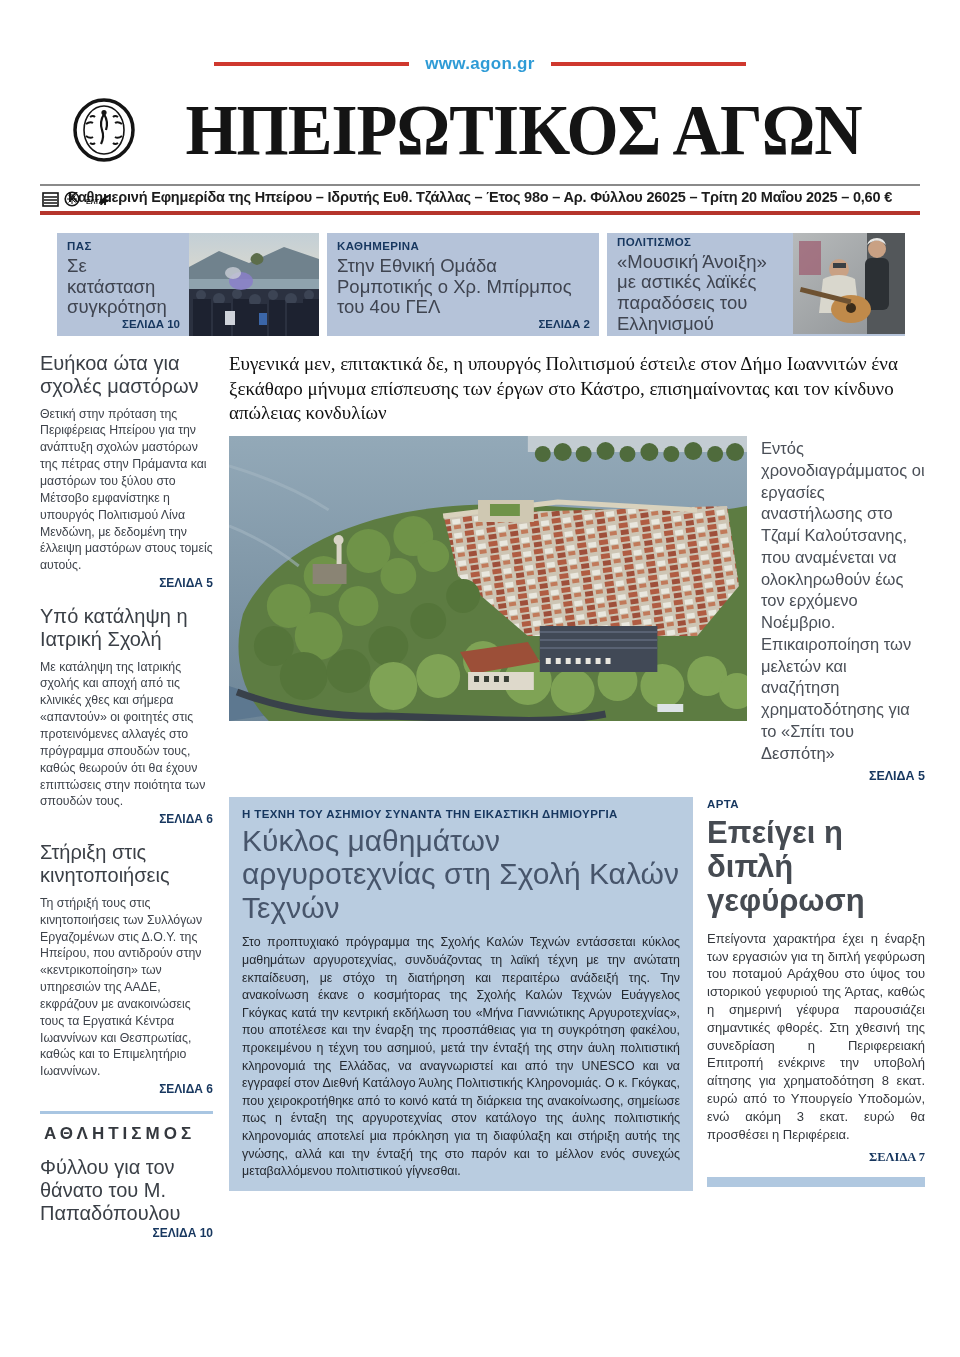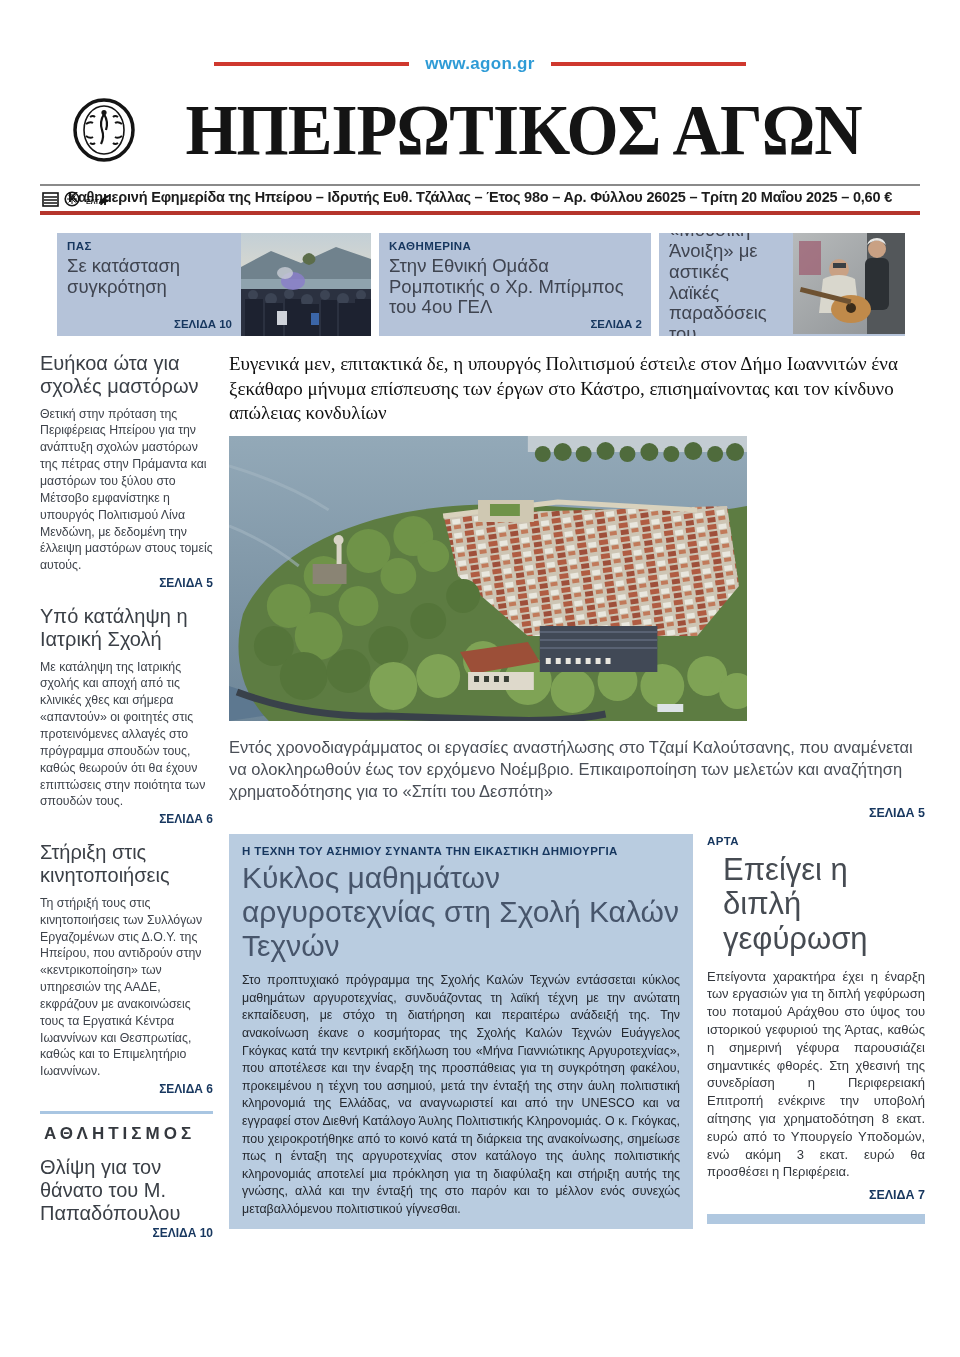--- a/index.html
+++ b/index.html
@@ -26,21 +26,21 @@
   }
   .post-icons { display:flex; align-items:center; gap:5px; position:absolute; left:2px; top:5px; }
   .dateline {
     flex:1; text-align:center; font-weight:bold; font-size:14.5px; color:#1c1c1c; letter-spacing:-.2px;
   }
   .red-rule { height:4px; background:#b5352c; margin:2px 40px 0 40px; }
 
   
   .teasers { display:flex; gap:8px; margin:18px 55px 0 57px; height:103px; }
   .teaser { background:#b5c3d9; display:flex; overflow:hidden; }
-  .teaser-1 { width:314px; flex:none; }
+  .teaser-1 { width:262px; flex:none; }
   .teaser-2 { width:272px; flex:none; }
   .teaser-3 { flex:1;align-items:center; }
   .teaser-text { flex:1; padding:7px 9px 6px 10px; display:flex; flex-direction:column; }
   .kicker { color:#16365e; font-weight:bold; font-size:11.5px; letter-spacing:.4px; }
   .teaser-title { color:#3f4450; font-size:18.5px; line-height:1.12; margin-top:4px; }
   .teaser-page { color:#16365e; font-weight:bold; font-size:11.5px; text-align:right; margin-top:auto; }
   .teaser-photo { flex:none; }
 
   
   .content { display:flex; gap:16px; margin:16px 35px 0 40px; }
@@ -51,34 +51,34 @@
   .sb-title { font-size:20px; font-weight:400; color:#3a3f46; line-height:1.14; }
   .sb-body { font-size:12.3px; color:#3e434b; line-height:1.37; margin-top:8px; }
   .sb-page { text-align:right; color:#17375f; font-weight:bold; font-size:12px; margin-top:2px; }
   .sb-divider { height:3px; background:#a9c6e2; margin:6px 0 10px; }
   .sports-header { font-size:17px; font-weight:bold; letter-spacing:4px; color:#34383e; margin:2px 4px 12px; }
 
   
   .intro { font-family:"Liberation Serif", serif; font-size:19px; color:#101010; line-height:1.3; }
   .mega { margin:10px 0 6px; text-align:center; color:#121212; font-weight:bold; }
   .mega .line { display:block; font-size:92px; line-height:.95; letter-spacing:-3px; white-space:nowrap; transform:scaleX(.8); transform-origin:center; }
-  .lead-row { display:flex; gap:14px; margin-top:10px;flex-direction:column; }
+  .lead-row { display:flex; gap:14px; margin-top:10px; }
   .lead-photo { width:518px; height:285px; flex:none; }
   .lead-photo svg { display:block; width:100%; height:100%; }
   .lead-note { flex:1; font-size:16.5px; color:#4a4f57; line-height:1.32; padding-top:2px; }
   .lead-note-page { text-align:right; font-weight:bold; color:#17375f; font-size:12.5px; margin-top:4px; }
 
   
   .bottom-row { display:flex; gap:14px; margin-top:14px; align-items:flex-start; }
   .silver { width:464px; flex:none; background:#b9cce0; padding:11px 13px 10px; }
   .silver-headline { font-size:30px; font-weight:400; color:#47556b; line-height:1.12; margin:4px 0 10px; }
   .article-body { font-size:12.4px; color:#24282f; line-height:1.42; text-align:justify; }
-  .article-page { text-align:right; font-weight:bold; color:#16365e; font-size:12.5px; margin-top:7px; }
+  .article-page { text-align:right; font-weight:bold; color:#16365e; font-size:12.5px; margin-top:7px;font-family:Liberation Serif, serif; }
   .arta { flex:1; min-width:0; padding-top:1px; }
-  .arta-headline { font-size:31px; font-weight:400; color:#464b52; line-height:1.1; margin:6px 16px 12px; }
+  .arta-headline { font-size:31px; font-weight:700; color:#464b52; line-height:1.1; margin:6px 0 12px; }
   .arta .article-body { font-size:13px; color:#33373d; line-height:1.37; }
   .arta-bar { height:10px; background:#b0c8e0; margin-top:12px; }
 </style>
 </head>
 <body>
 
 <div class="page">
 
   <header>
     <div class="url-row">
@@ -221,21 +221,21 @@
       <div class="sb-item">
         <div class="sb-title">Στήριξη στις κινητοποιήσεις</div>
         <div class="sb-body">Τη στήριξή τους στις κινητοποιήσεις των Συλλόγων Εργαζομένων στις Δ.Ο.Υ. της Ηπείρου, που αντιδρούν στην «κεντρικοποίηση» των υπηρεσιών της ΑΑΔΕ, εκφράζουν με ανακοινώσεις τους τα Εργατικά Κέντρα Ιωαννίνων και Θεσπρωτίας, καθώς και το Επιμελητήριο Ιωαννίνων.</div>
         <div class="sb-page">ΣΕΛΙΔΑ 6</div>
       </div>
 
       <div class="sb-divider"></div>
       <div class="sports-header">ΑΘΛΗΤΙΣΜΟΣ</div>
 
       <div class="sb-item">
-        <div class="sb-title">Θλίψη για τον θάνατο του Μ. Παπαδόπουλου</div>
+        <div class="sb-title">Φύλλου για τον θάνατο του Μ. Παπαδόπουλου</div>
         <div class="sb-page">ΣΕΛΙΔΑ 10</div>
       </div>
 
     </aside>
 
     <main class="main">
       <p class="intro">Ευγενικά μεν, επιτακτικά δε, η υπουργός Πολιτισμού έστειλε στον Δήμο Ιωαννιτών ένα ξεκάθαρο μήνυμα επίσπευσης των έργων στο Κάστρο, επισημαίνοντας και τον κίνδυνο απώλειας κονδυλίων</p>
 
 
       <div class="lead-row">

